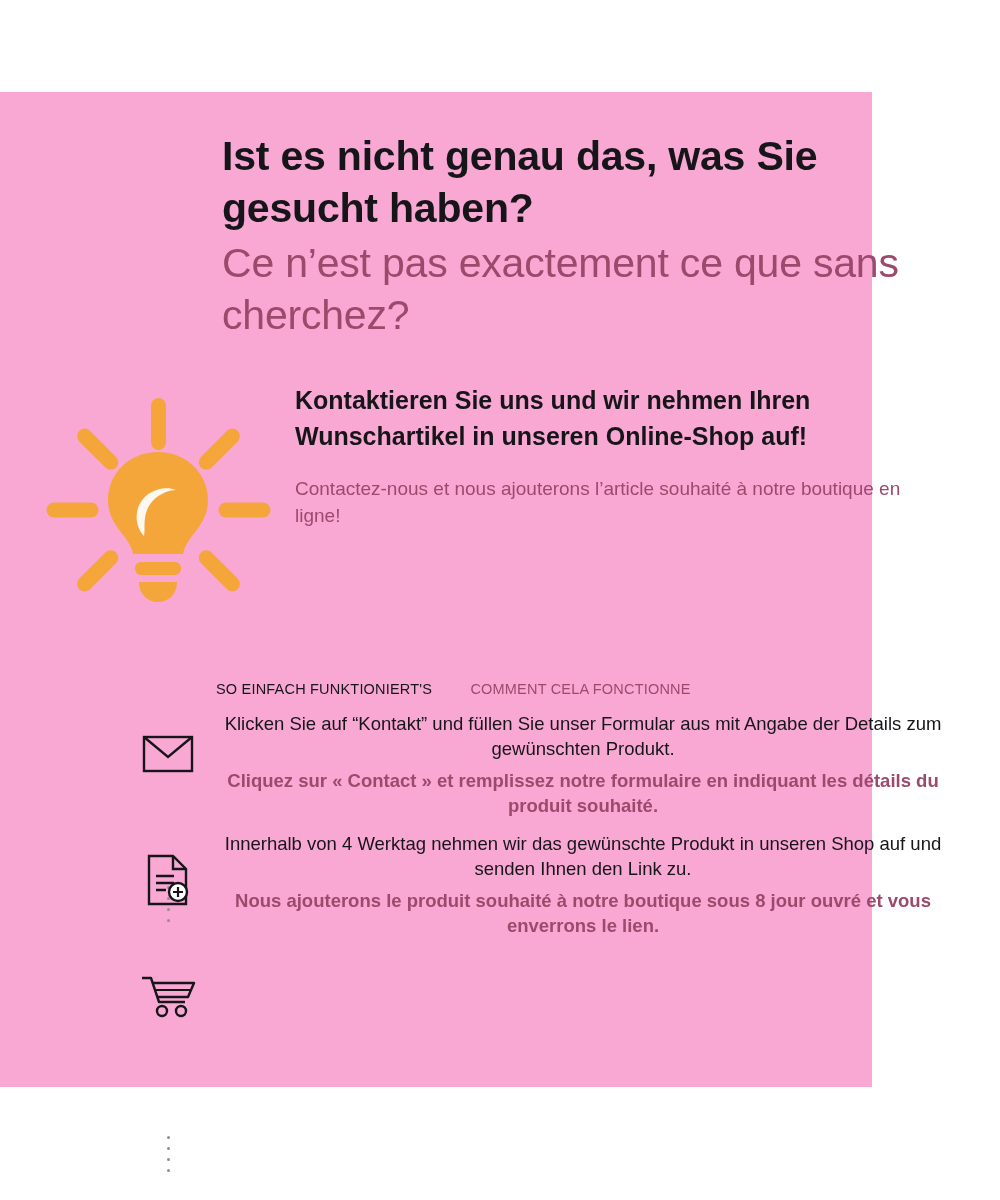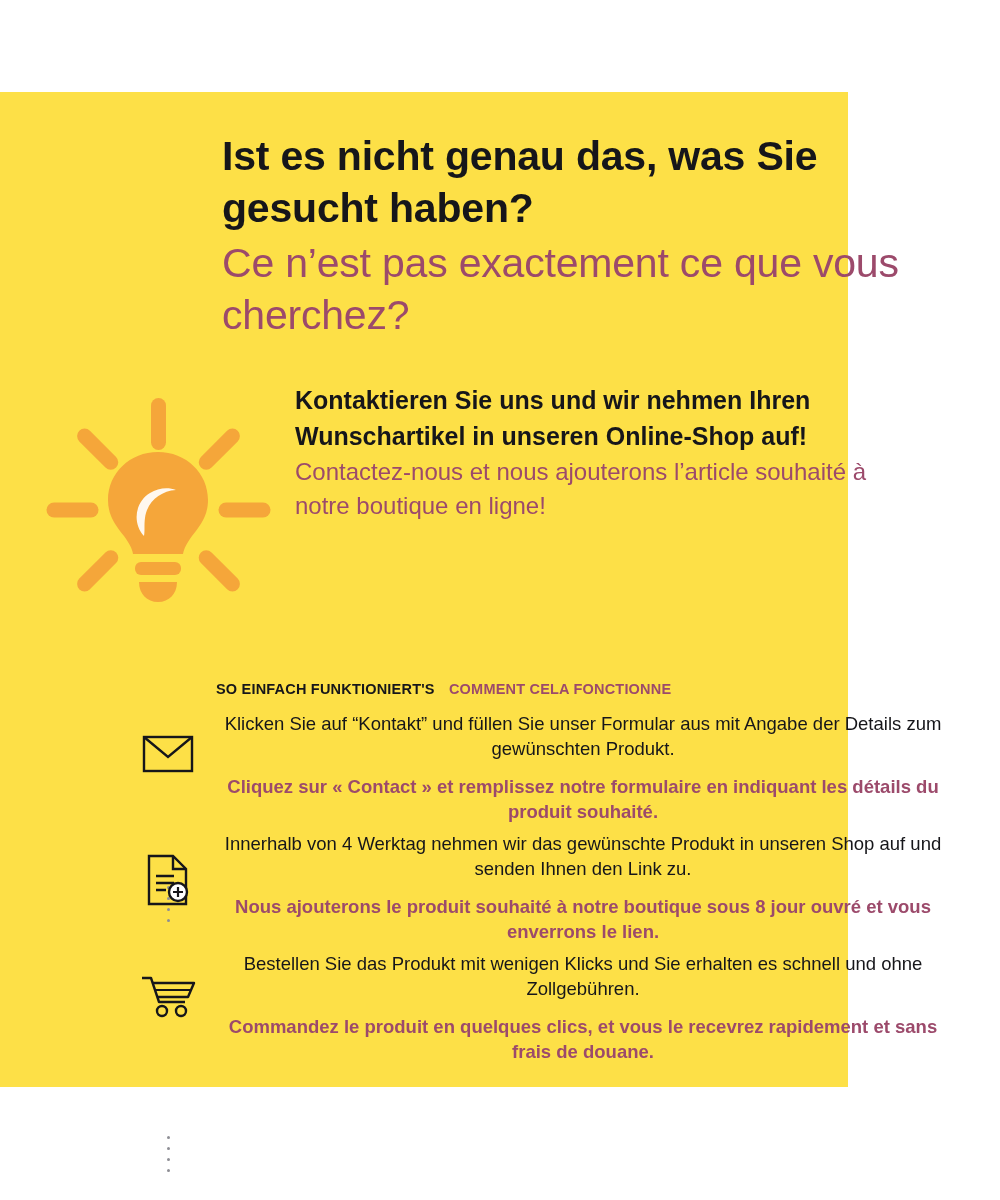--- a/index.html
+++ b/index.html
@@ -12,21 +12,22 @@
     background: #ffffff;
     font-family: "Liberation Sans", sans-serif;
     overflow: hidden;
   }
   .banner {
     position: absolute;
     left: 0;
     top: 92px;
     width: 848px;
     height: 995px;
-    background: #fde047;
+    background: #f9a8d4;
+    padding-left: 24px;
   }
   .headings {
     position: absolute;
     left: 222px;
     top: 38px;
     width: 720px;
   }
   .head-de {
     font-size: 41px;
     font-weight: bold;
@@ -48,50 +49,50 @@
     top: 290px;
     width: 620px;
   }
   .intro-de {
     font-size: 25px;
     font-weight: bold;
     color: #16161a;
     line-height: 1.45;
   }
   .intro-fr {
-    font-size: 24px;
+    font-size: 19px;
     font-weight: normal;
     color: #9c4a6b;
     line-height: 1.45;
-    margin-top: 0;
+    margin-top: 20px;
   }
   
   .bulb-wrap {
     position: absolute;
     left: 38px;
     top: 298px;
     width: 240px;
     height: 240px;
   }
   
   .steps-title {
     position: absolute;
     left: 216px;
     top: 589px;
     font-size: 14.5px;
     letter-spacing: 0.2px;
   }
   .steps-title .de {
-    font-weight: bold;
+    font-weight: normal;
     color: #16161a;
   }
   .steps-title .fr {
-    font-weight: bold;
-    color: #9c4a6b;
-    margin-left: 10px;
+    font-weight: normal;
+    color: #9c4a6b;
+    margin-left: 34px;
     text-align: right;
   }
   .steps {
     position: absolute;
     left: 120px;
     top: 618px;
     width: 830px;
   }
   .step {
     position: relative;
@@ -114,21 +115,21 @@
   .step-de {
     font-size: 18.5px;
     color: #16161a;
     line-height: 1.35;
   }
   .step-fr {
     font-size: 18.5px;
     font-weight: bold;
     color: #9c4a6b;
     line-height: 1.35;
-    margin-top: 13px;
+    margin-top: 7px;
   }
   .dots {
     position: absolute;
     left: 0;
     width: 96px;
     display: flex;
     flex-direction: column;
     align-items: center;
     gap: 8px;
   }
@@ -142,21 +143,21 @@
   .dots-1 { top: 176px; }
   .dots-2 { top: 306px; }
 </style>
 </head>
 <body>
 
 <div class="banner">
 
   <div class="headings">
     <div class="head-de">Ist es nicht genau das, was Sie gesucht haben?</div>
-    <div class="head-fr">Ce n’est pas exactement ce que vous cherchez?</div>
+    <div class="head-fr">Ce n’est pas exactement ce que sans cherchez?</div>
   </div>
 
   <div class="bulb-wrap">
     <svg width="240" height="240" viewBox="0 0 240 240" aria-hidden="true">
       <g fill="#f5a63a">
 
         <rect x="113" y="8" width="15" height="52" rx="7.5"></rect>
         <rect x="113" y="8" width="15" height="52" rx="7.5" transform="rotate(45 120.5 120)"></rect>
         <rect x="113" y="8" width="15" height="52" rx="7.5" transform="rotate(-45 120.5 120)"></rect>
         <rect x="113" y="8" width="15" height="52" rx="7.5" transform="rotate(90 120.5 120)"></rect>
@@ -230,20 +231,16 @@
     <div class="step">
       <div class="step-icon">
         <svg width="56" height="44" viewBox="0 0 56 44" aria-hidden="true">
           <path d="M2 4h9l8 24h26" fill="none" stroke="#16161a" stroke-width="2.4" stroke-linejoin="round"></path>
           <path d="M12 9h42l-6 14H17" fill="none" stroke="#16161a" stroke-width="2.4" stroke-linejoin="round"></path>
           <path d="M15 16h36" stroke="#16161a" stroke-width="2.2"></path>
           <circle cx="22" cy="37" r="5" fill="none" stroke="#16161a" stroke-width="2.4"></circle>
           <circle cx="41" cy="37" r="5" fill="none" stroke="#16161a" stroke-width="2.4"></circle>
         </svg>
       </div>
-      <div class="step-text">
-        <div class="step-de">Bestellen Sie das Produkt mit wenigen Klicks und Sie erhalten es schnell und ohne Zollgebühren.</div>
-        <div class="step-fr">Commandez le produit en quelques clics, et vous le recevrez rapidement et sans frais de douane.</div>
-      </div>
     </div>
 
   </div>
 </div>
 
 </body></html>

